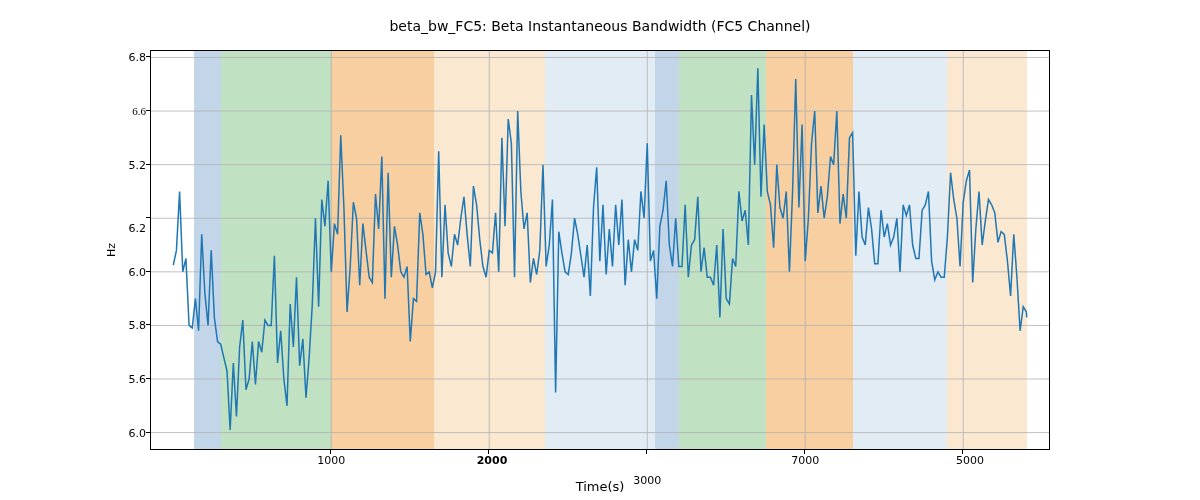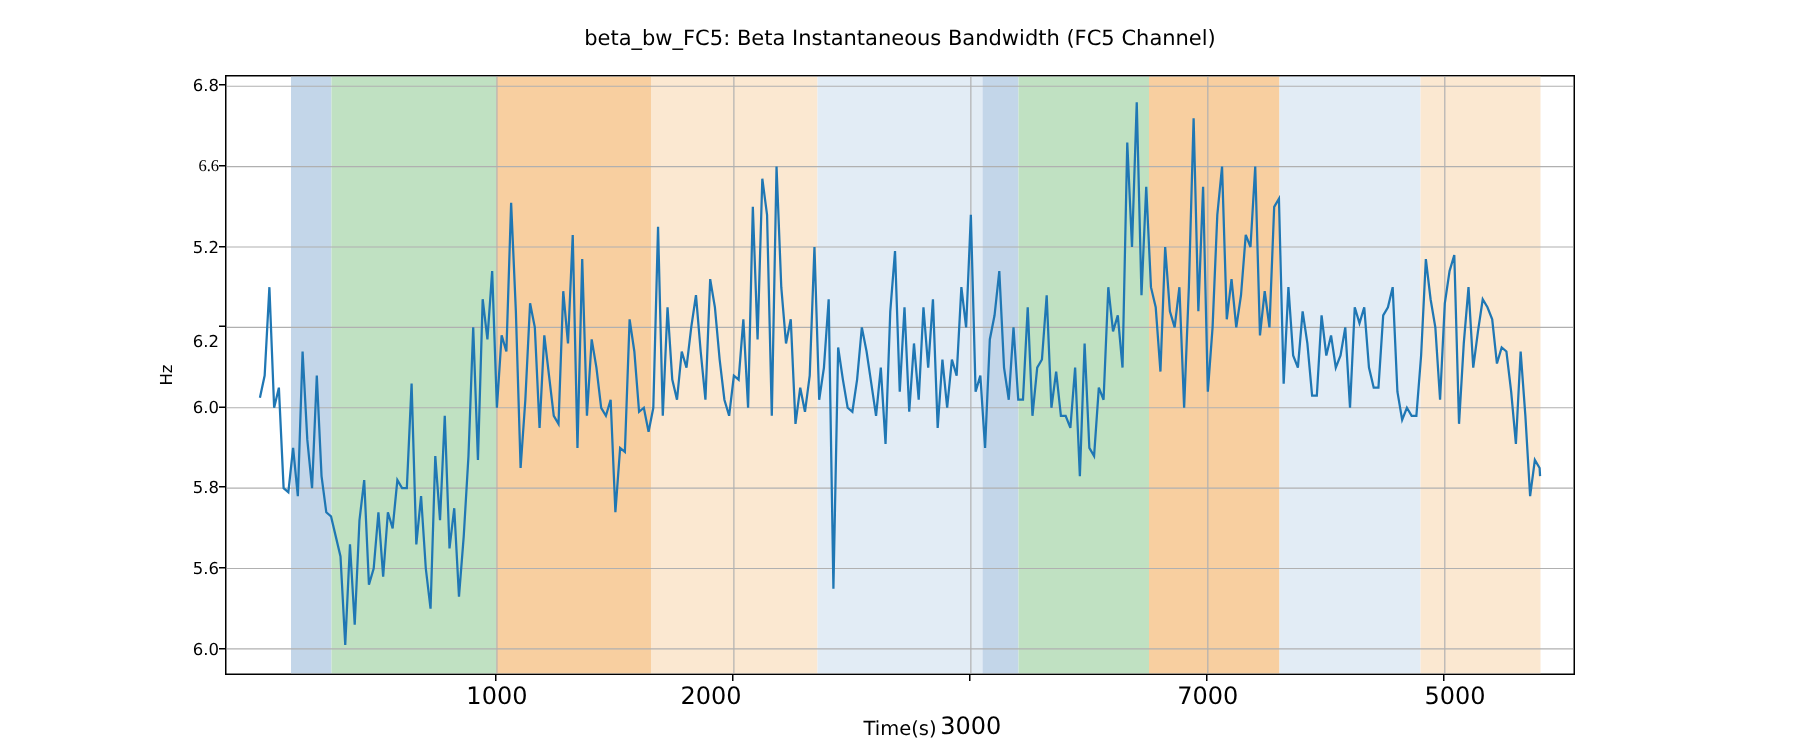--- a/index.html
+++ b/index.html
@@ -63,21 +63,21 @@
     left: 104px;
     top: 50%;
     transform: translateY(-50%) rotate(-90deg);
     transform-origin: center center;
     font-size: 11px;
   }
   .xtick {
     position: absolute;
     top: 454px;
     transform: translateX(-50%);
-    font-size: 16px;
+    font-size: 11px;
   }
   .ytick {
     position: absolute;
     right: 1054px;
     transform: translateY(-50%);
     font-size: 11px;
     text-align: right;
   }
   .tickmark {
     position: absolute;
@@ -140,21 +140,21 @@
       <div class="ytick" style="top: 164.661px;">5.2</div>
       <div class="tickmark" style="top: 163.661px; left: 146px; width: 4px; height: 1px;"></div>
       <div class="ytick" style="top: 111.072px; font-family: Liberation Serif, serif;">6.6</div>
       <div class="tickmark" style="top: 110.072px; left: 146px; width: 4px; height: 1px;"></div>
       <div class="ytick" style="top: 57.4842px;">6.8</div>
       <div class="tickmark" style="top: 56.4842px; left: 146px; width: 4px; height: 1px;"></div>
     </div>
   <div id="xticks-container">
       <div class="xtick" style="left: 331.268px;">1000</div>
       <div class="tickmark" style="left: 330.268px; top: 450px; width: 1px; height: 4px;"></div>
-      <div class="xtick" style="left: 474px;">2000</div>
+      <div class="xtick" style="left: 492px; font-weight: bold;">2000</div>
       <div class="tickmark" style="left: 488.253px; top: 450px; width: 1px; height: 4px;"></div>
       <div class="xtick" style="left: 647.237px; margin-top: 20px;">3000</div>
       <div class="tickmark" style="left: 646.237px; top: 450px; width: 1px; height: 4px;"></div>
       <div class="xtick" style="left: 805.222px;">7000</div>
       <div class="tickmark" style="left: 804.222px; top: 450px; width: 1px; height: 4px;"></div>
       <div class="xtick" style="left: 970px;">5000</div>
       <div class="tickmark" style="left: 962.206px; top: 450px; width: 1px; height: 4px;"></div>
     </div>
 
   <div class="xlabel">Time(s)</div>

